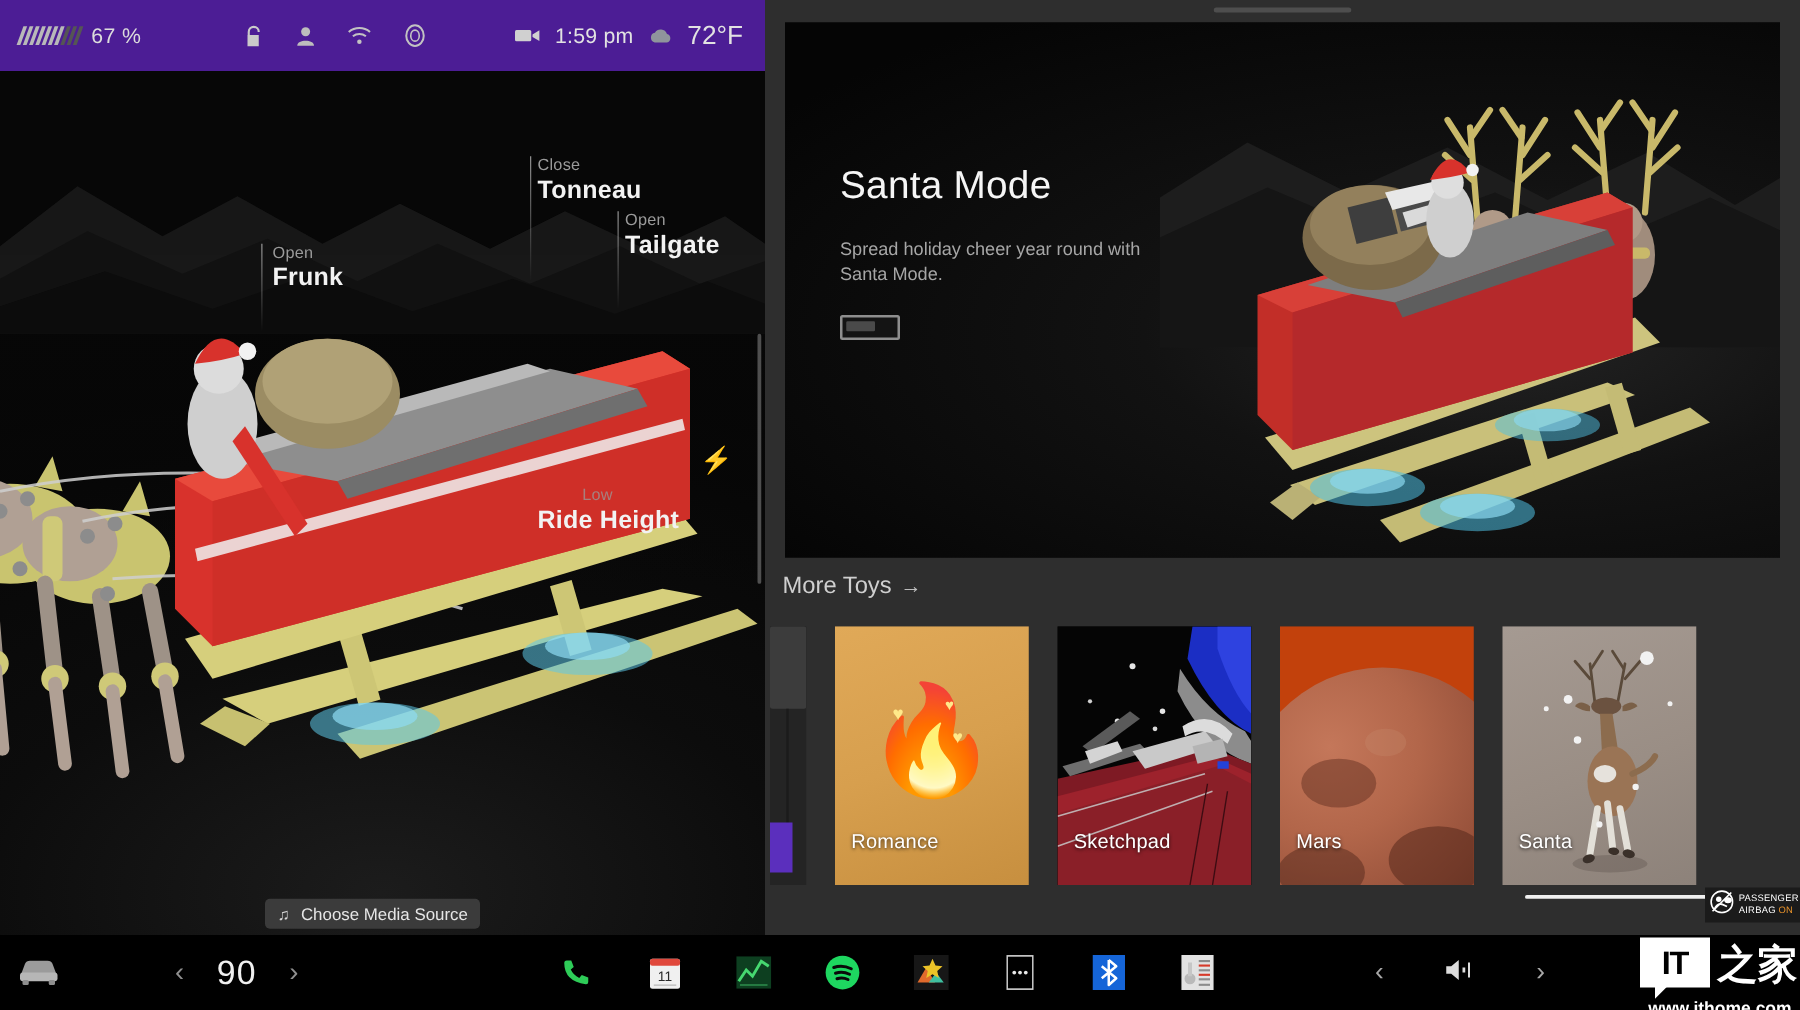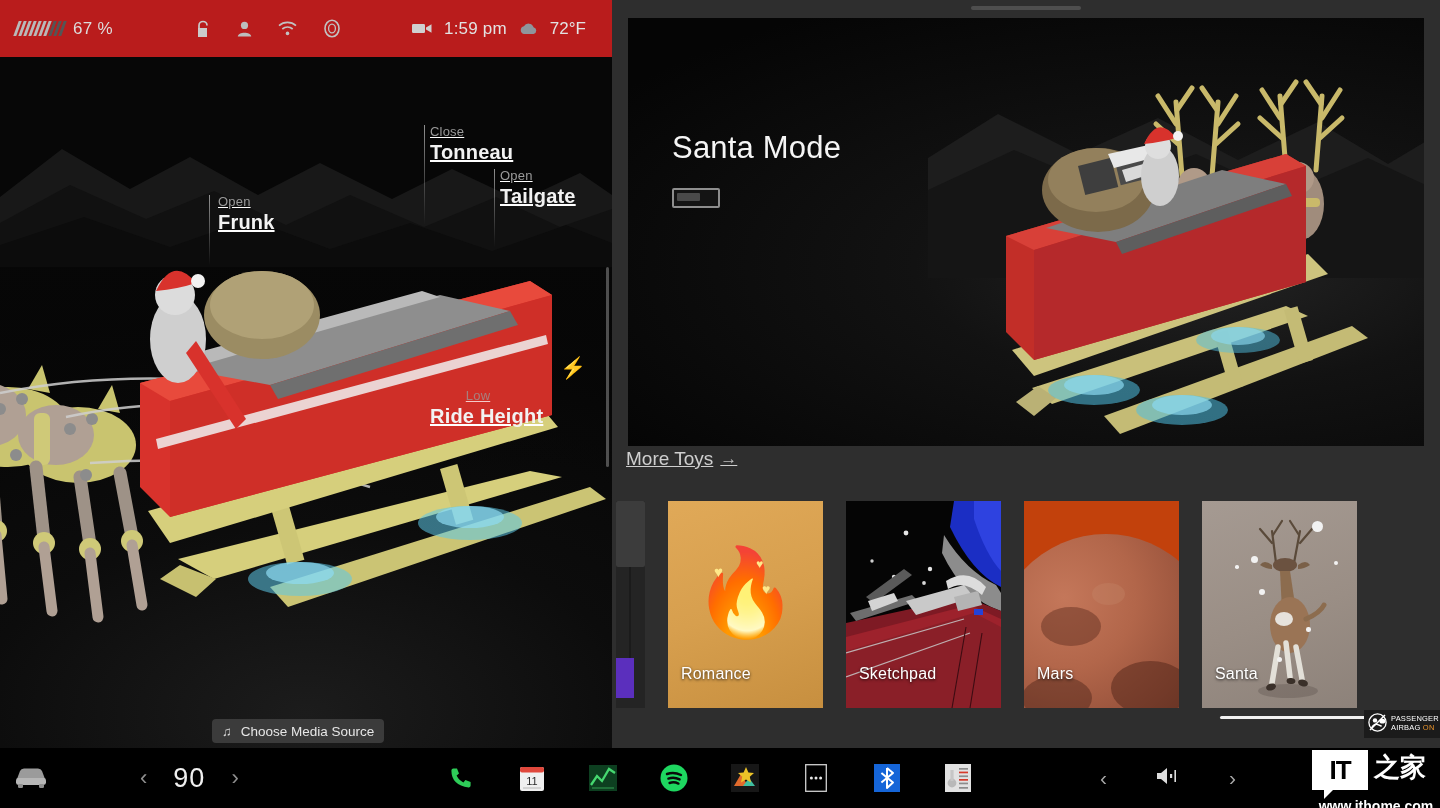--- a/index.html
+++ b/index.html
@@ -12,51 +12,51 @@
   }
   #screen { position:relative; width:1440px; height:808px; background:#000; }
 
   
   #left-panel {
     position:absolute; left:0; top:0; width:612px; height:748px;
     background:#000; overflow:hidden;
   }
   #status-bar {
     position:absolute; left:0; top:0; width:612px; height:57px;
-    background:#b91c1c; display:flex; align-items:center;
+    background:#4c1d95; display:flex; align-items:center;
     color:#cfcfcf; font-size:16px;
   }
   #sb-battery { position:absolute; left:16px; display:flex; align-items:center; gap:9px; }
   .batt-bars { display:flex; gap:2px; transform:skewX(-20deg); }
   .batt-bars i { display:block; width:3px; height:15px; background:#b9b9b9; }
   .batt-bars i.off { background:#555; }
   #sb-battery .pct { font-size:17px; color:#dcdcdc; letter-spacing:.3px; }
 
   #sb-mid { position:absolute; left:196px; display:flex; align-items:center; gap:26px; }
   #sb-right { position:absolute; left:412px; display:flex; align-items:center; gap:12px; }
   #sb-right .time { font-size:17px; color:#e2e2e2; letter-spacing:.2px; }
-  #sb-right .temp { font-size:17px; color:#e2e2e2; }
+  #sb-right .temp { font-size:21px; color:#e2e2e2; }
   .ic { display:inline-flex; align-items:center; justify-content:center; }
 
   
   #scene {
     position:absolute; left:0; top:57px; width:612px; height:691px;
     background:
       radial-gradient(ellipse 120% 60% at 50% 95%, #1c1c1c 0%, #0c0c0c 45%, #050505 100%),
       #060606;
     overflow:hidden;
   }
   
   .mtn { position:absolute; opacity:.9; }
   #floorfade {
     position:absolute; left:0; top:0; width:612px; height:420px;
     background:linear-gradient(to bottom,#070707 0%,#070707 42%,rgba(7,7,7,.7) 66%,rgba(7,7,7,0) 100%);
     pointer-events:none;
   }
-  .hint { position:absolute; color:#fff;text-decoration:underline; }
+  .hint { position:absolute; color:#fff; }
   .hint .sub {
     font-size:13px; color:#9a9a9a; line-height:1.15; letter-spacing:.2px;
   }
   .hint .main {
     font-size:20px; color:#f2f2f2; font-weight:600; letter-spacing:.2px; line-height:1.2;
   }
   .hint .tick {
     position:absolute; width:1px; background:linear-gradient(to bottom,rgba(255,255,255,.55),rgba(255,255,255,0));
   }
 
@@ -195,21 +195,21 @@
     position:absolute; left:0; top:0; width:56px; height:40px;
     background:#fff; color:#000; font-size:26px; font-weight:bold;
     display:flex; align-items:center; justify-content:center; letter-spacing:-1px;
   }
   #wm-logo:after {
     content:""; position:absolute; left:12px; bottom:-9px;
     border-left:10px solid #fff; border-bottom:10px solid transparent;
   }
   #wm-cn {
     position:absolute; left:62px; top:0; color:#fff;
-    font-size:26px; font-family:"DejaVu Sans", sans-serif; font-weight:bold;
+    font-size:32px; font-family:"DejaVu Sans", sans-serif; font-weight:bold;
   }
   #wm-url {
     position:absolute; left:0; top:48px; width:128px; text-align:center;
     color:#fff; font-size:14px; font-weight:bold;
   }
 </style>
 </head>
 <body>
 
 <div id="screen">
@@ -494,31 +494,32 @@
           <ellipse cx="108" cy="327" rx="30" ry="10" fill="#8ad8f0" opacity=".7"></ellipse>
           <ellipse cx="196" cy="352" rx="46" ry="15" fill="#4fbfe2" opacity=".55"></ellipse>
           <ellipse cx="196" cy="347" rx="30" ry="10" fill="#8ad8f0" opacity=".7"></ellipse>
           <ellipse cx="252" cy="282" rx="42" ry="13" fill="#4fbfe2" opacity=".5"></ellipse>
           <ellipse cx="252" cy="278" rx="27" ry="9" fill="#8ad8f0" opacity=".65"></ellipse>
         </svg>
       </div>
 
       <div id="hero-text">
         <div id="hero-title">Santa Mode</div>
+        <div id="hero-desc">Spread holiday cheer year round with Santa Mode.</div>
 
 
         <div class="toggle-row second">
           <span class="switch off">
             <span class="knob"></span>
           </span>
         </div>
       </div>
     </div>
 
-    <div id="more-toys" style="left:14px;top:448px;position:absolute;text-decoration:underline;">
+    <div id="more-toys" style="left:14px;top:458px;position:absolute;">
       <span>More Toys</span>
       <span class="arrow">→</span>
     </div>
 
     <div id="toy-row" style="left:4px;">
       <div class="toy-card partial">
         <div style="position:absolute;left:0;top:0;width:29px;height:66px;background:#3c3c3c;border-radius:2px;"></div>
         <div style="position:absolute;left:13px;top:66px;width:2px;height:126px;background:#1b1b1b;"></div>
         <div style="position:absolute;left:0;bottom:10px;width:18px;height:40px;background:#5b2fbd;"></div>
       </div>

